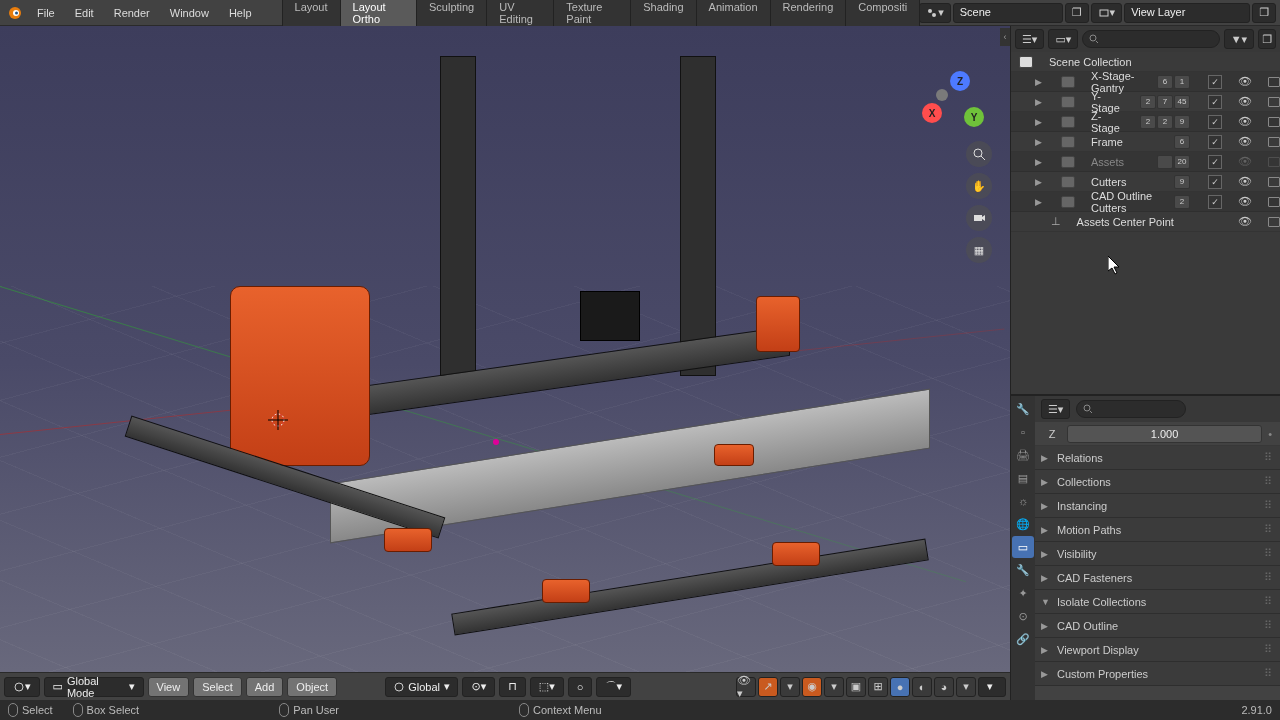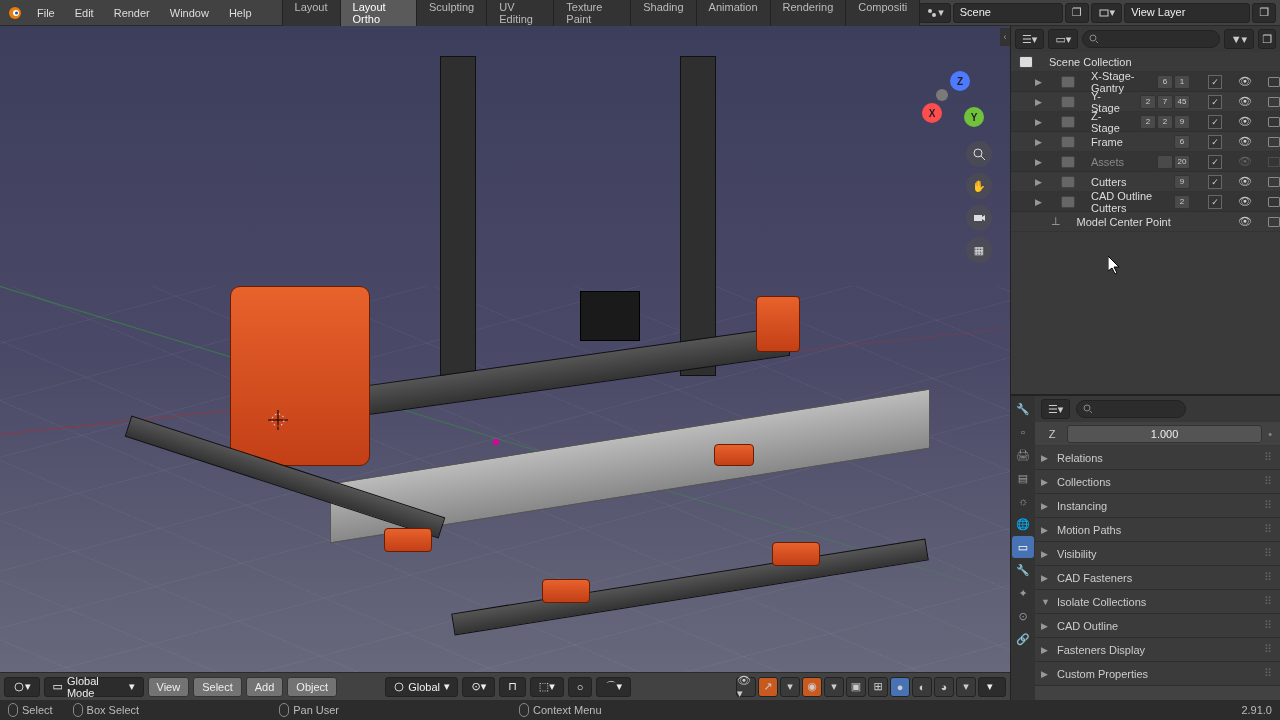--- a/index.html
+++ b/index.html
@@ -340,21 +340,21 @@
           <span class="row-label">CAD Outline Cutters</span>
           <div class="row-badges">
               <span class="badge">2</span>
             </div>
           <span class="chk">✓</span>
           <span class="eye">👁</span>
           <span class="screen"></span>
         </div>
         <div class="tree-row" style="padding-left:40px">
           <span style="color:#aaa">⊥</span>
-          <span class="row-label">Model Center Point</span>
+          <span class="row-label">Assets Center Point</span>
           <div class="row-badges"></div>
           <span class="eye">👁</span>
           <span class="screen"></span>
         </div>
       </div>
     </div>
 
     <div class="props">
       <div class="prop-tabs">
         <div class="prop-tab">🔧</div>
@@ -419,21 +419,21 @@
             <span>Isolate Collections</span>
             <span class="dots">⠿</span>
           </div>
         <div class="panel-h">
             <span class="tri">▶</span>
             <span>CAD Outline</span>
             <span class="dots">⠿</span>
           </div>
         <div class="panel-h">
             <span class="tri">▶</span>
-            <span>Fasteners Display</span>
+            <span>Viewport Display</span>
             <span class="dots">⠿</span>
           </div>
         <div class="panel-h">
             <span class="tri">▶</span>
             <span>Custom Properties</span>
             <span class="dots">⠿</span>
           </div>
       </div>
     </div>
   </div>

